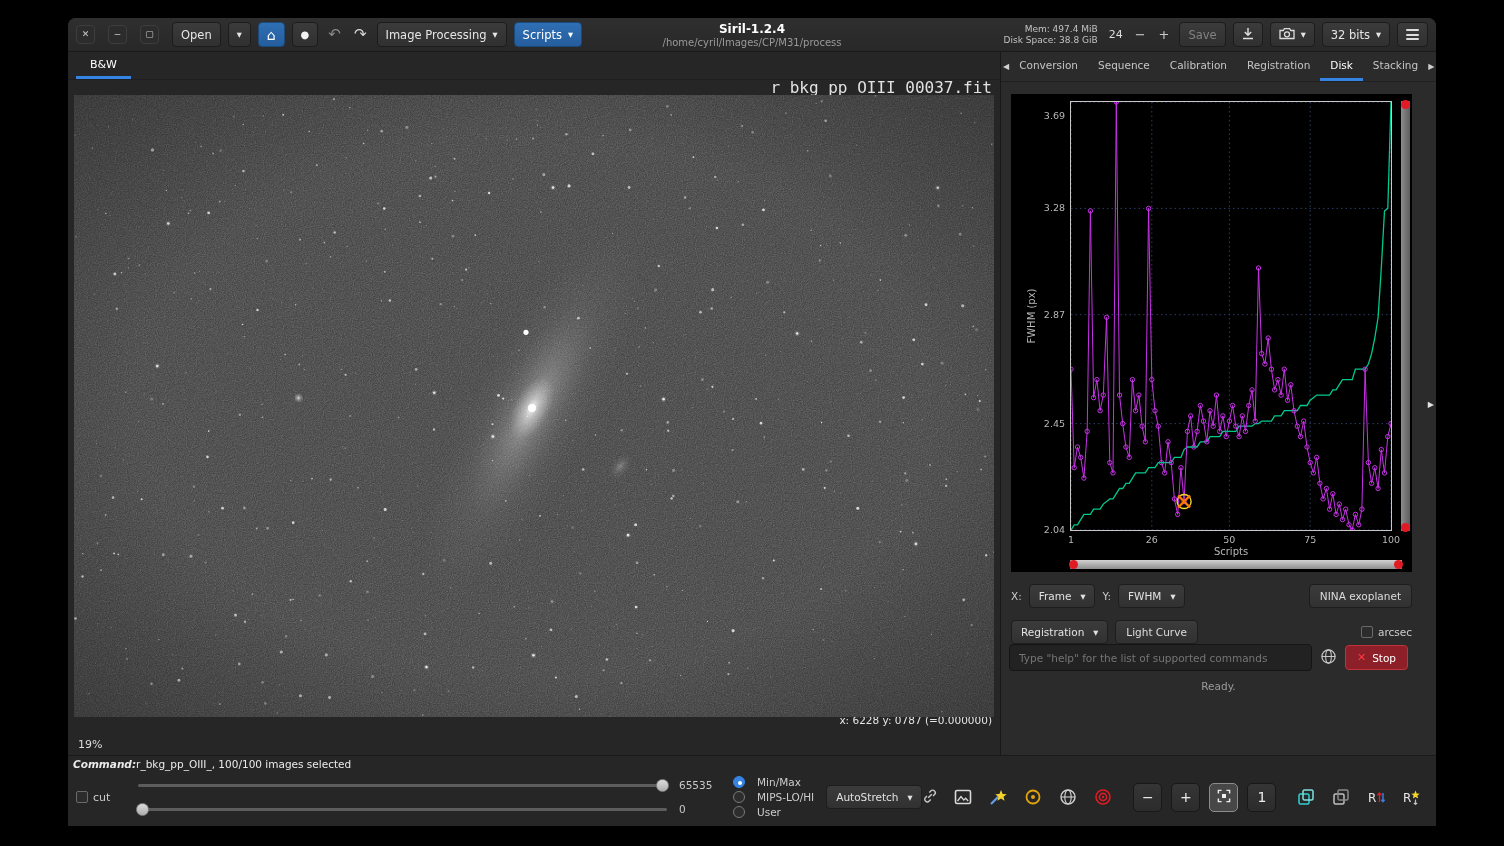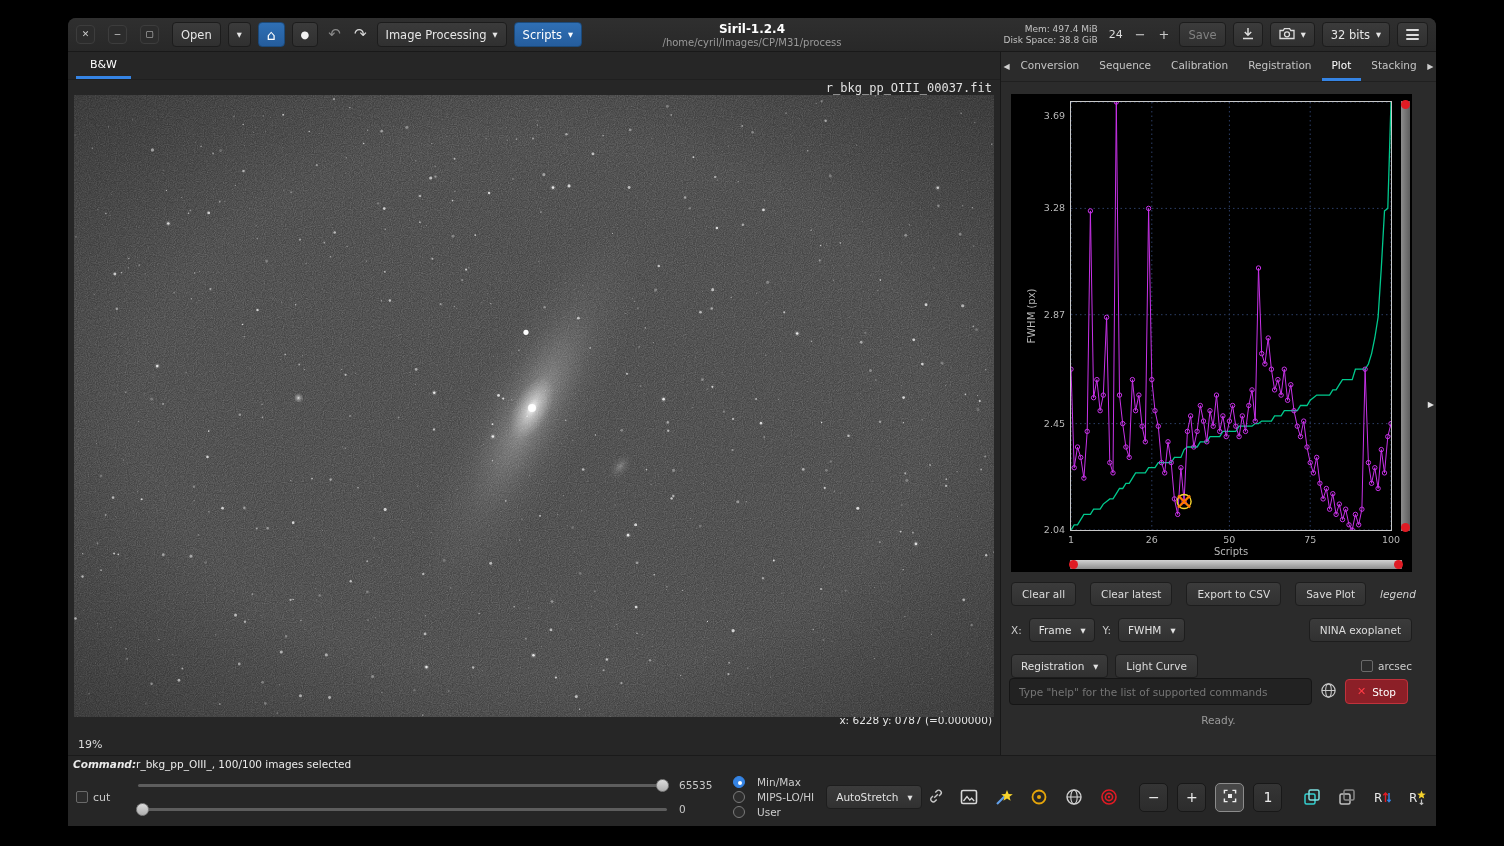--- a/index.html
+++ b/index.html
@@ -28,21 +28,21 @@
   .path{font-size:10px;color:#9a9a9a;margin-top:1px;}
   .memblock{text-align:right;font-size:9px;color:#c2c2c2;line-height:11px;margin-right:2px;}
   .spinval{font-size:11px;color:#ddd;padding:0 2px;}
   .burger i{display:block;width:13px;height:2px;background:#ddd;margin:2.5px 0;border-radius:1px;}
 
   
   .main{flex:1;display:flex;min-height:0;}
   .left-panel{width:932px;display:flex;flex-direction:column;background:#262626;min-width:0;}
   .lp-tabs{height:28px;display:flex;align-items:stretch;padding-left:8px;border-bottom:1px solid #1f1f1f;flex:0 0 auto;}
   .lp-tab{display:flex;align-items:center;padding:0 14px;font-size:11px;color:#fff;border-bottom:3px solid #3584e4;}
-  .filename-row{height:15px;display:flex;justify-content:flex-end;align-items:center;padding-right:8px;font-size:12px;color:#e2e2e2;font-family:"DejaVu Sans Mono",monospace;flex:0 0 auto;}
+  .filename-row{height:15px;display:flex;justify-content:flex-end;align-items:center;padding-right:8px;font-size:16px;color:#e2e2e2;font-family:"DejaVu Sans Mono",monospace;flex:0 0 auto;}
   .image-wrap{flex:1;margin:0 6px;position:relative;background:#000;min-height:0;}
   .image-wrap svg{display:block;width:100%;height:100%;}
   .status-row{height:38px;display:flex;align-items:flex-end;justify-content:space-between;padding:0 8px 4px 10px;flex:0 0 auto;}
   .zoom-pct{font-size:11px;color:#ddd;}
   .coords{text-align:right;font-size:10.5px;color:#e6e6e6;font-family:"DejaVu Sans Mono",monospace;line-height:12.5px;white-space:pre;}
 
   
   .right-panel{flex:1;background:#2b2b2b;border-left:1px solid #181818;display:flex;flex-direction:column;position:relative;min-width:0;}
   .rp-tabs{height:30px;display:flex;align-items:stretch;border-bottom:1px solid #202020;padding:0 2px;flex:0 0 auto;}
   .rp-arrow{width:15px;display:flex;align-items:center;justify-content:center;font-size:8px;color:#cfcfcf;background:none;border:none;}
@@ -89,21 +89,21 @@
   .slider .track{position:absolute;left:2px;right:2px;top:6px;height:3px;background:#5d5d5d;border-radius:2px;}
   .slider .handle{position:absolute;top:1px;width:13px;height:13px;border-radius:50%;background:linear-gradient(#dcdcdc,#aeaeae);border:1px solid #848484;}
   .handle.at-right{right:0;}
   .handle.at-left{left:0;}
   .slider-val{width:42px;margin-left:10px;font-size:10.5px;color:#c8c8c8;}
   .radios{margin-left:12px;display:flex;flex-direction:column;gap:3px;font-size:10.5px;color:#ccc;flex:0 0 auto;}
   .radio-row{display:flex;align-items:center;gap:12px;}
   .radio{width:12px;height:12px;border-radius:50%;border:1px solid #7a7a7a;background:#2d2d2d;position:relative;}
   .radio.sel{background:#3584e4;border-color:#3584e4;}
   .radio.sel::after{content:"";position:absolute;left:3.5px;top:3.5px;width:4px;height:4px;border-radius:50%;background:#fff;}
-  .stretch-block{display:flex;align-items:center;margin-left:12px;gap:6px;flex:0 0 auto;}
+  .stretch-block{display:flex;align-items:center;margin-left:12px;gap:0;flex:0 0 auto;}
   .icons-row{display:flex;align-items:center;margin-left:12px;gap:9px;flex:0 0 auto;}
   .ibtn{width:26px;height:26px;background:none;border:none;display:flex;align-items:center;justify-content:center;}
   .zbtn{width:29px;height:29px;background:linear-gradient(#353535,#2c2c2c);border:1px solid #181818;border-radius:5px;color:#ececec;font-size:14px;display:flex;align-items:center;justify-content:center;}
   .zbtn.active{background:#474747;border-color:#8c8c8c;}
   .gap-l{margin-left:8px;}
 </style>
 </head>
 <body>
 
 <div class="screen">
@@ -1113,21 +1113,21 @@
 
       <div class="right-panel">
         <div class="rp-tabs">
           <button class="rp-arrow">
               <span>◀</span>
             </button>
           <button class="rp-tab">Conversion</button>
           <button class="rp-tab">Sequence</button>
           <button class="rp-tab">Calibration</button>
           <button class="rp-tab">Registration</button>
-          <button class="rp-tab active">Plot</button>
+          <button class="rp-tab active">Disk</button>
           <button class="rp-tab">Stacking</button>
           <button class="rp-arrow right">
               <span>▶</span>
             </button>
         </div>
 
         <div class="plot-wrap">
           <div class="ylab">FWHM (px)</div>
           <div class="plot-frame">
             <svg class="plot-canvas" viewBox="0 0 320 428">
@@ -1265,27 +1265,20 @@
           <div class="hscroll">
             <span class="reddot" style="left:-1px;top:0;"></span>
             <span class="reddot" style="right:-1px;top:0;"></span>
           </div>
           <div class="vscroll">
             <span class="reddot" style="left:0;top:-1px;"></span>
             <span class="reddot" style="left:0;bottom:-1px;"></span>
           </div>
         </div>
 
-        <div class="btn-row">
-          <button class="pbtn">Clear all</button>
-          <button class="pbtn">Clear latest</button>
-          <button class="pbtn">Export to CSV</button>
-          <button class="pbtn">Save Plot</button>
-          <span class="legend">legend</span>
-        </div>
 
         <div class="xy-row">
           <span>X:</span>
           <button class="dropdown">
               <span>Frame</span>
               <span class="caret">▼</span>
             </button>
           <span>Y:</span>
           <button class="dropdown">
               <span>FWHM</span>

